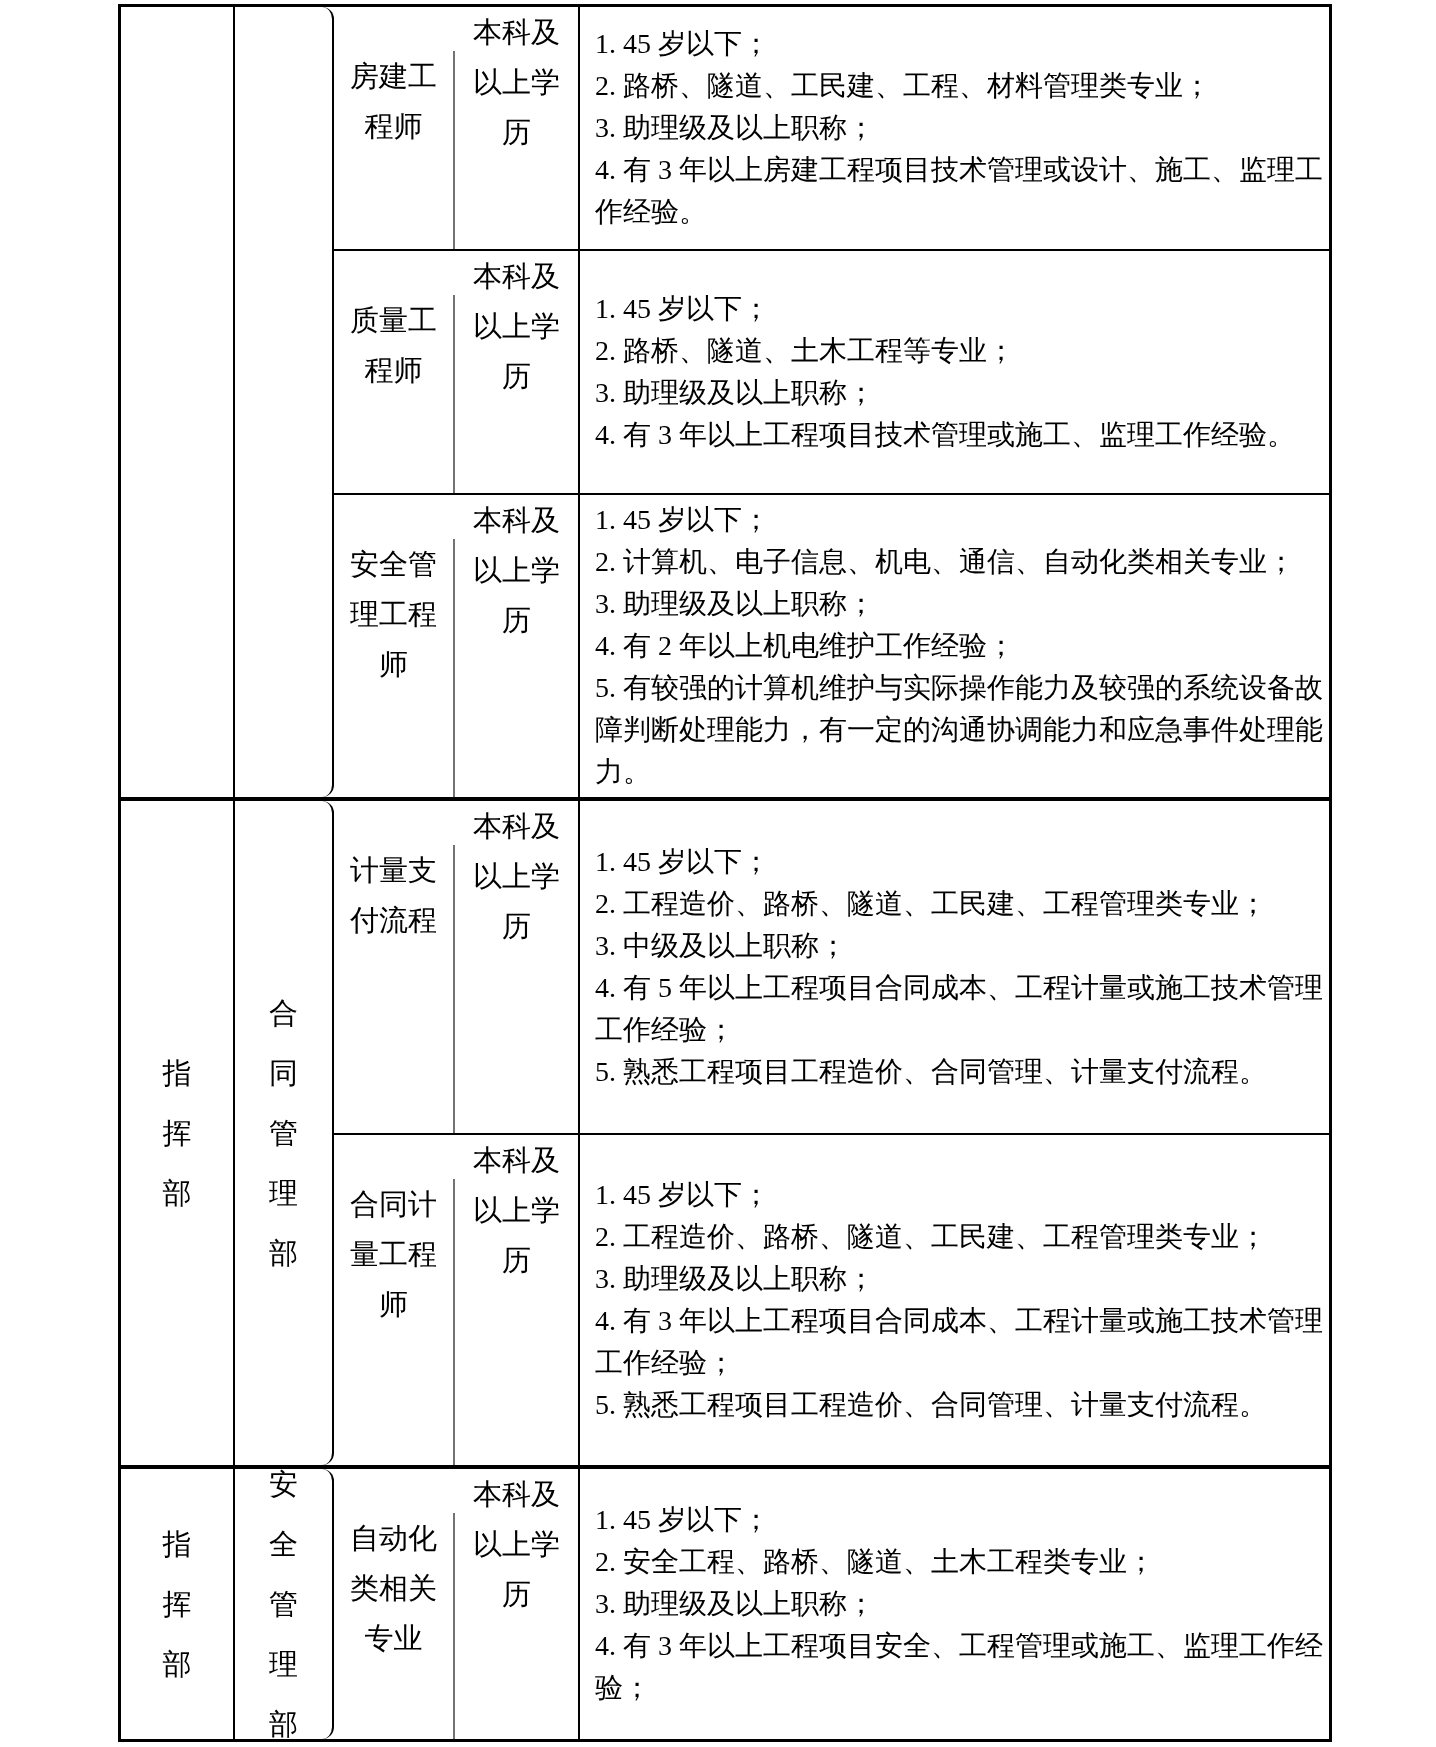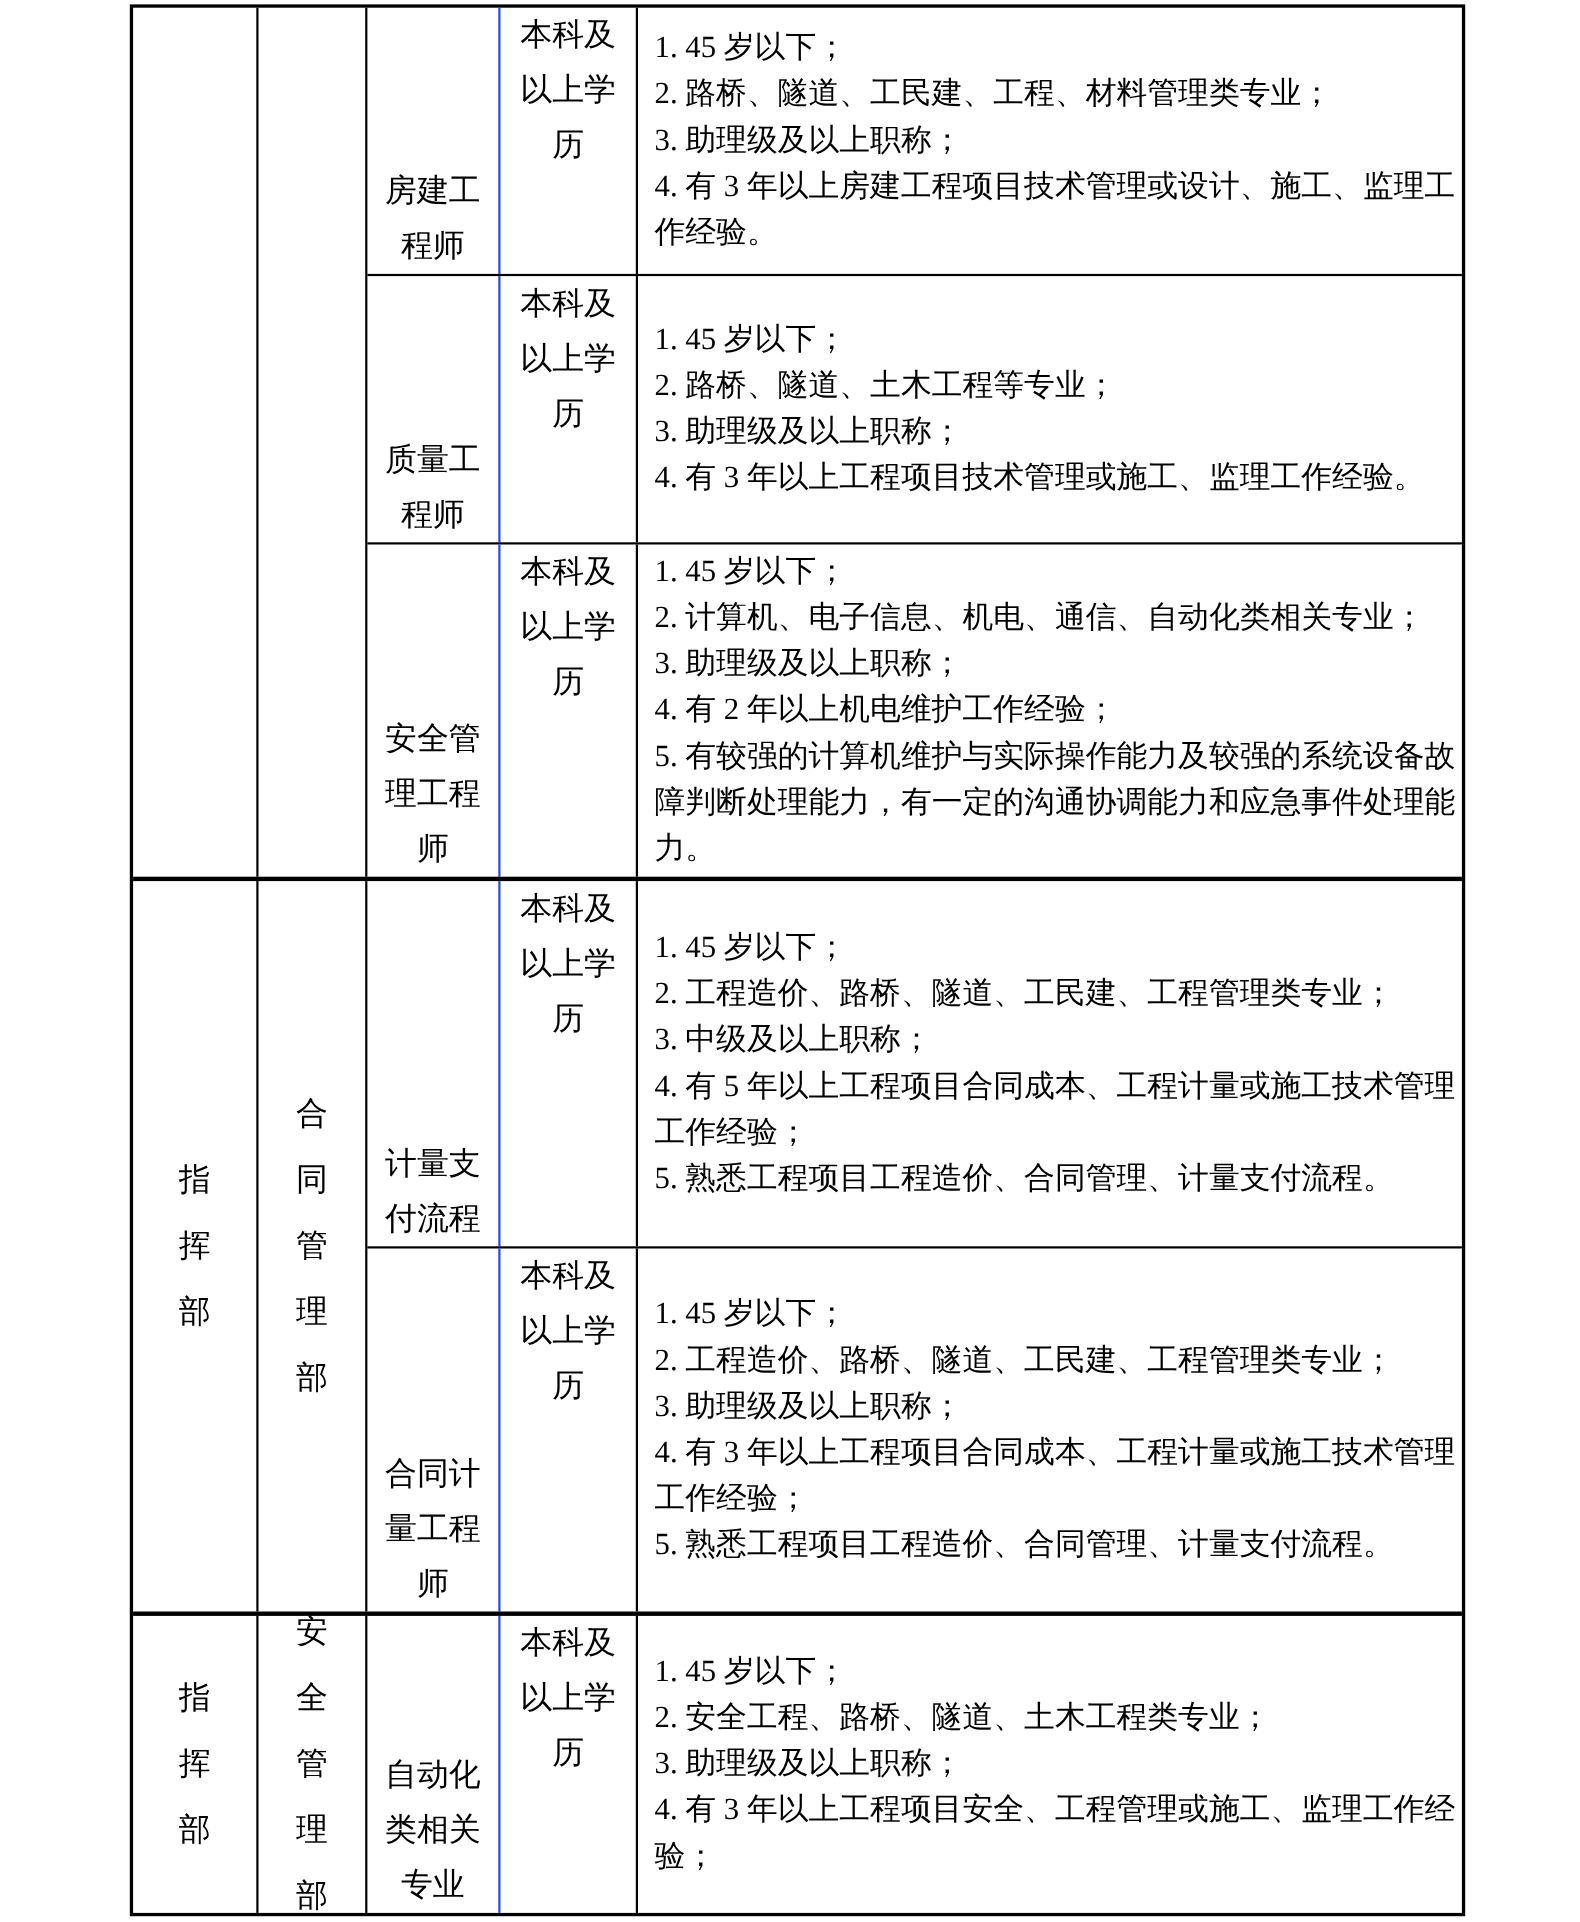--- a/index.html
+++ b/index.html
@@ -45,20 +45,21 @@
     min-width: 114px;
     border-right: 2px solid #000;
     display: flex;
     align-items: center;
     justify-content: center;
     box-sizing: border-box;
   }
   .dept-cell.level2 {
     width: 99px;
     min-width: 99px;
+    border-radius: 12px;
   }
   .vtext {
     width: 32px;
     font-size: 29px;
     line-height: 60px;
     text-align: center;
     word-break: break-all;
   }
   .rows {
     flex: 1;
@@ -75,25 +76,26 @@
   .prow.divided {
     border-top: 2px solid #000;
   }
   .prow.grow { flex: 1; }
   .row-h1 { height: 242px; }
   .row-h2 { height: 244px; }
   .row-h4 { height: 332px; }
   .pos-cell {
     width: 121px;
     min-width: 121px;
-    border-right: 2px solid #1d4ed8;
-    display: flex;
-    align-items: flex-end;
-    justify-content: center;
-    box-sizing: border-box;
+    border-right: 2px solid #737373;
+    display: flex;
+    align-items: flex-start;
+    justify-content: center;
+    box-sizing: border-box;
+    margin-top: 44px;
   }
   .edu-cell {
     width: 125px;
     min-width: 125px;
     border-right: 2px solid #000;
     display: flex;
     justify-content: center;
     box-sizing: border-box;
   }
   .ctext {

